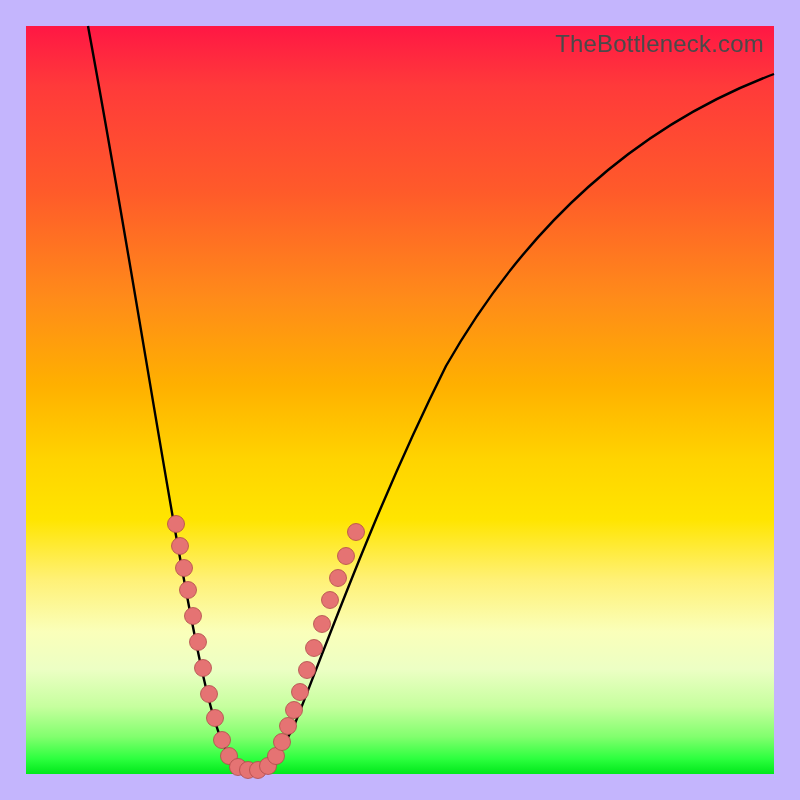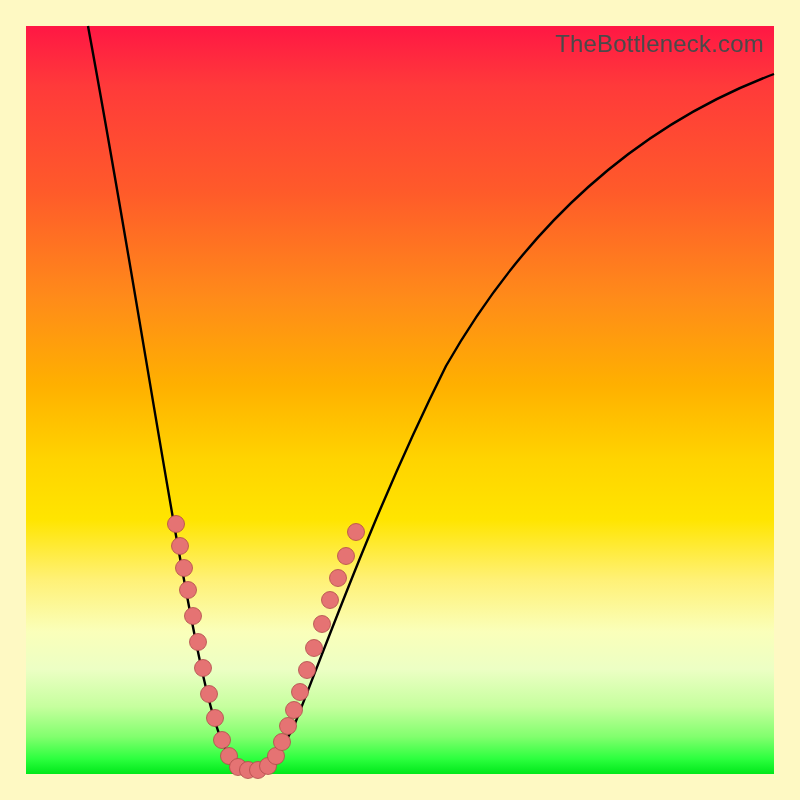--- a/index.html
+++ b/index.html
@@ -9,21 +9,21 @@
     height: 800px;
     overflow: hidden;
     background: #000;
     font-family: Arial, Helvetica, sans-serif;
   }
   .frame {
     position: absolute;
     top: 0; left: 0;
     width: 800px;
     height: 800px;
-    background: #fef9c3;
+    background: #c4b5fd;
   }
   .plot {
     position: absolute;
     top: 26px;
     left: 26px;
     width: 748px;
     height: 748px;
     
     background: linear-gradient(to bottom,
       #ff1744 0%,

